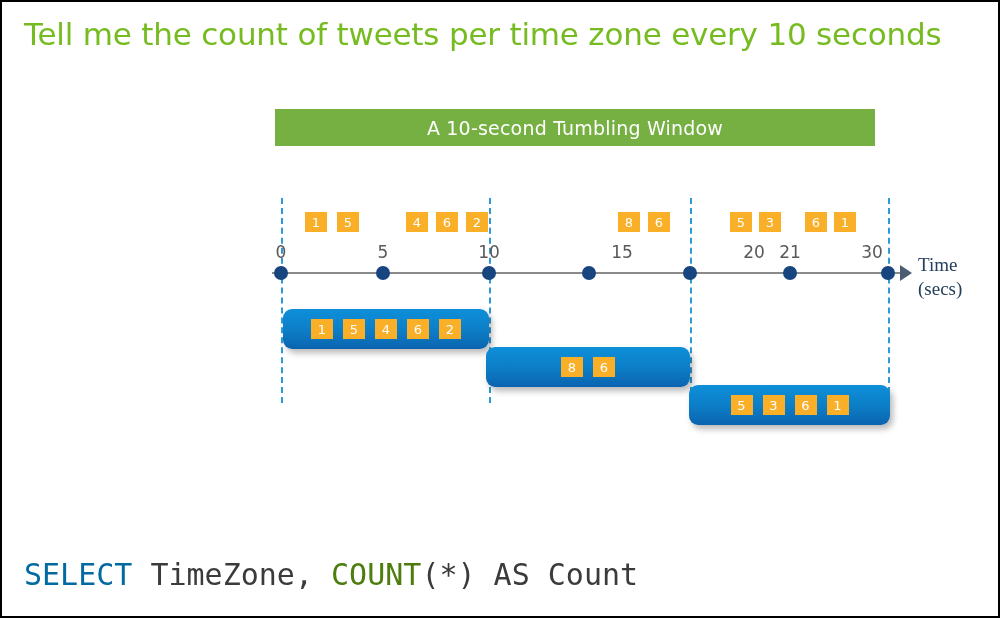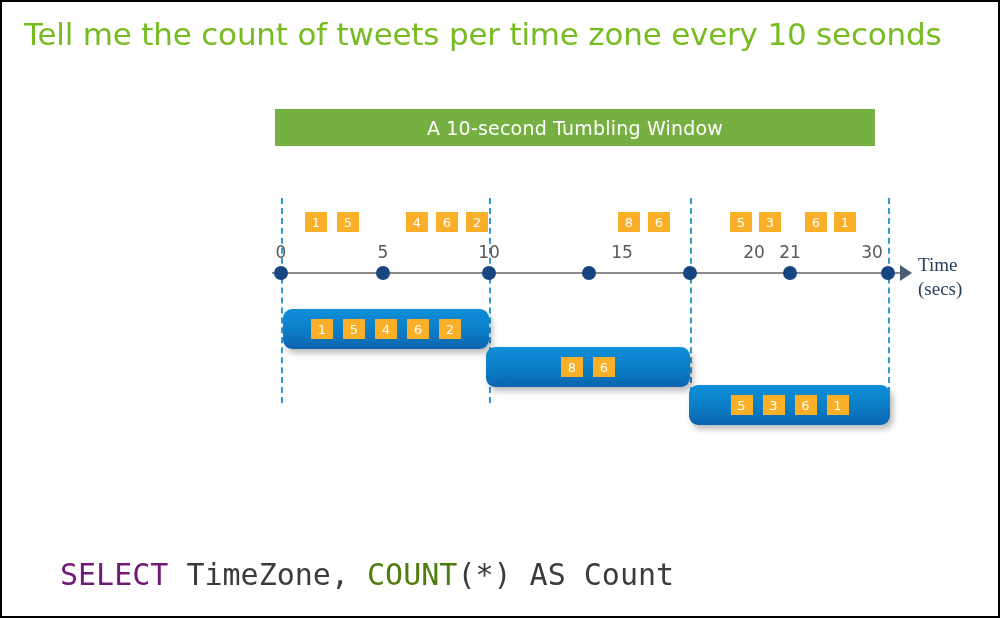--- a/index.html
+++ b/index.html
@@ -159,21 +159,21 @@
   #sql {
     position: absolute;
     left: 22px;
     top: 468px;
     font-family: "DejaVu Sans Mono", monospace;
     font-size: 30px;
     line-height: 42px;
     color: #3B3B3B;
     white-space: pre;
   }
-  .kw-blue   { color: #701a75; margin-left: 36px; }
+  .kw-blue   { color: #0369a1; }
   .kw-purple { color: #4d7c0f; }
   .kw-plain  { color: #3B3B3B; }
 </style>
 </head>
 <body>
 
 <div id="slide">
 
   <div id="title">Tell me the count of tweets per time zone every 10 seconds</div>
 

